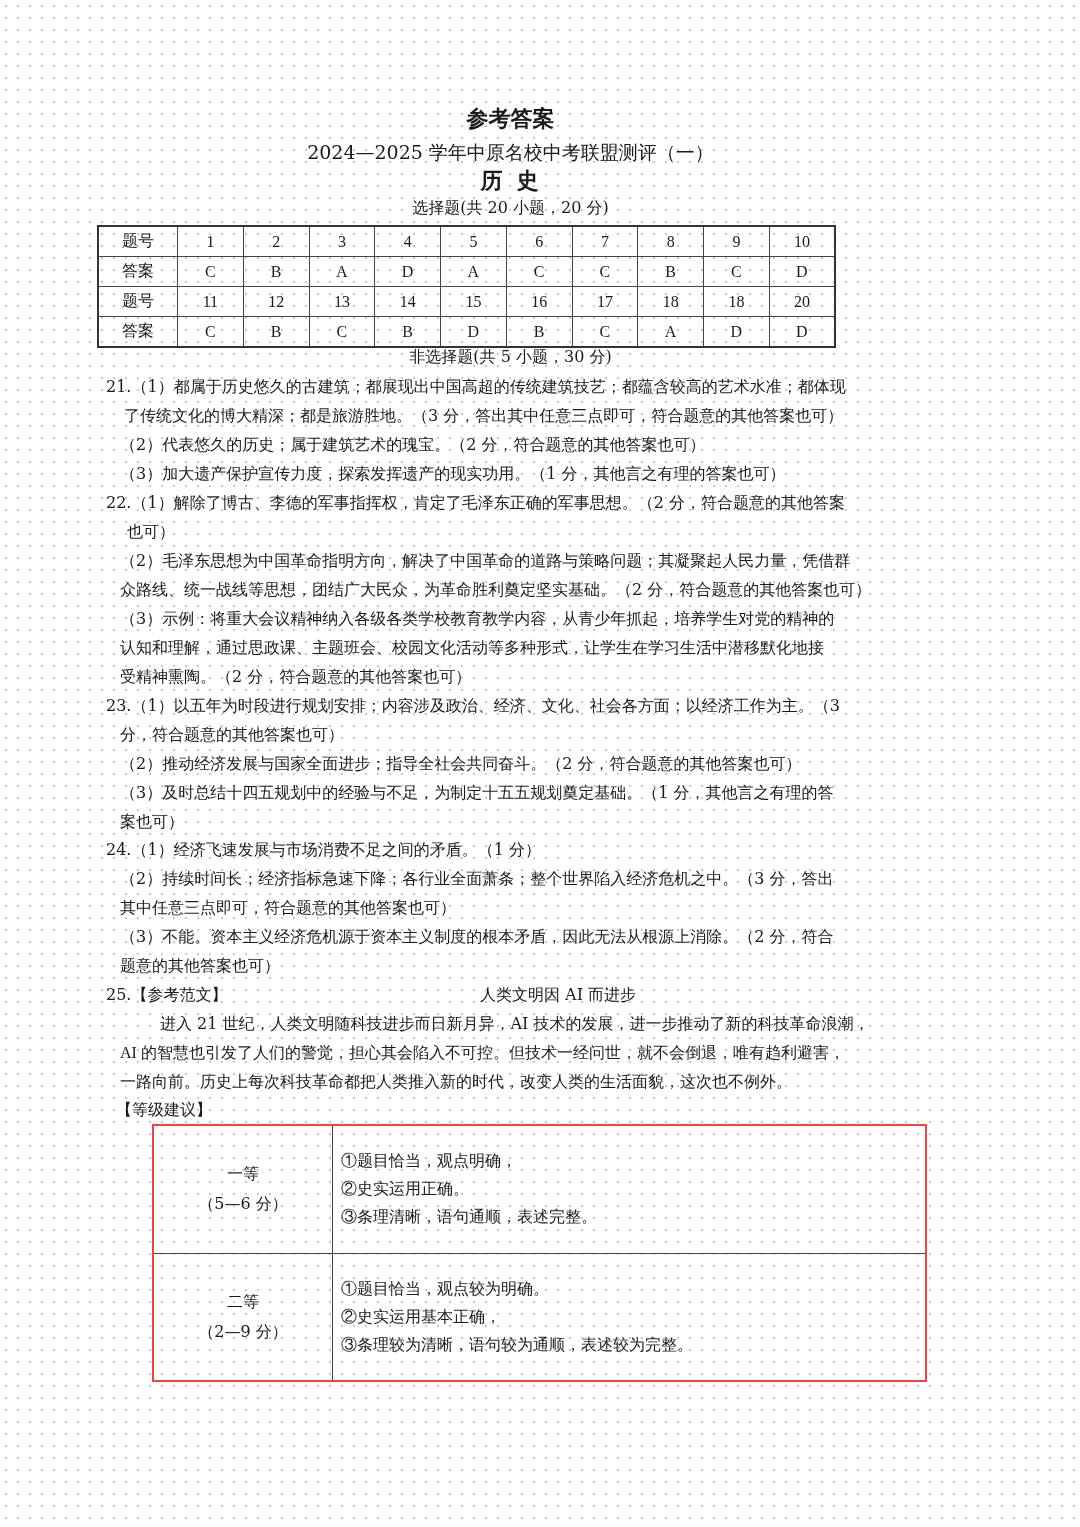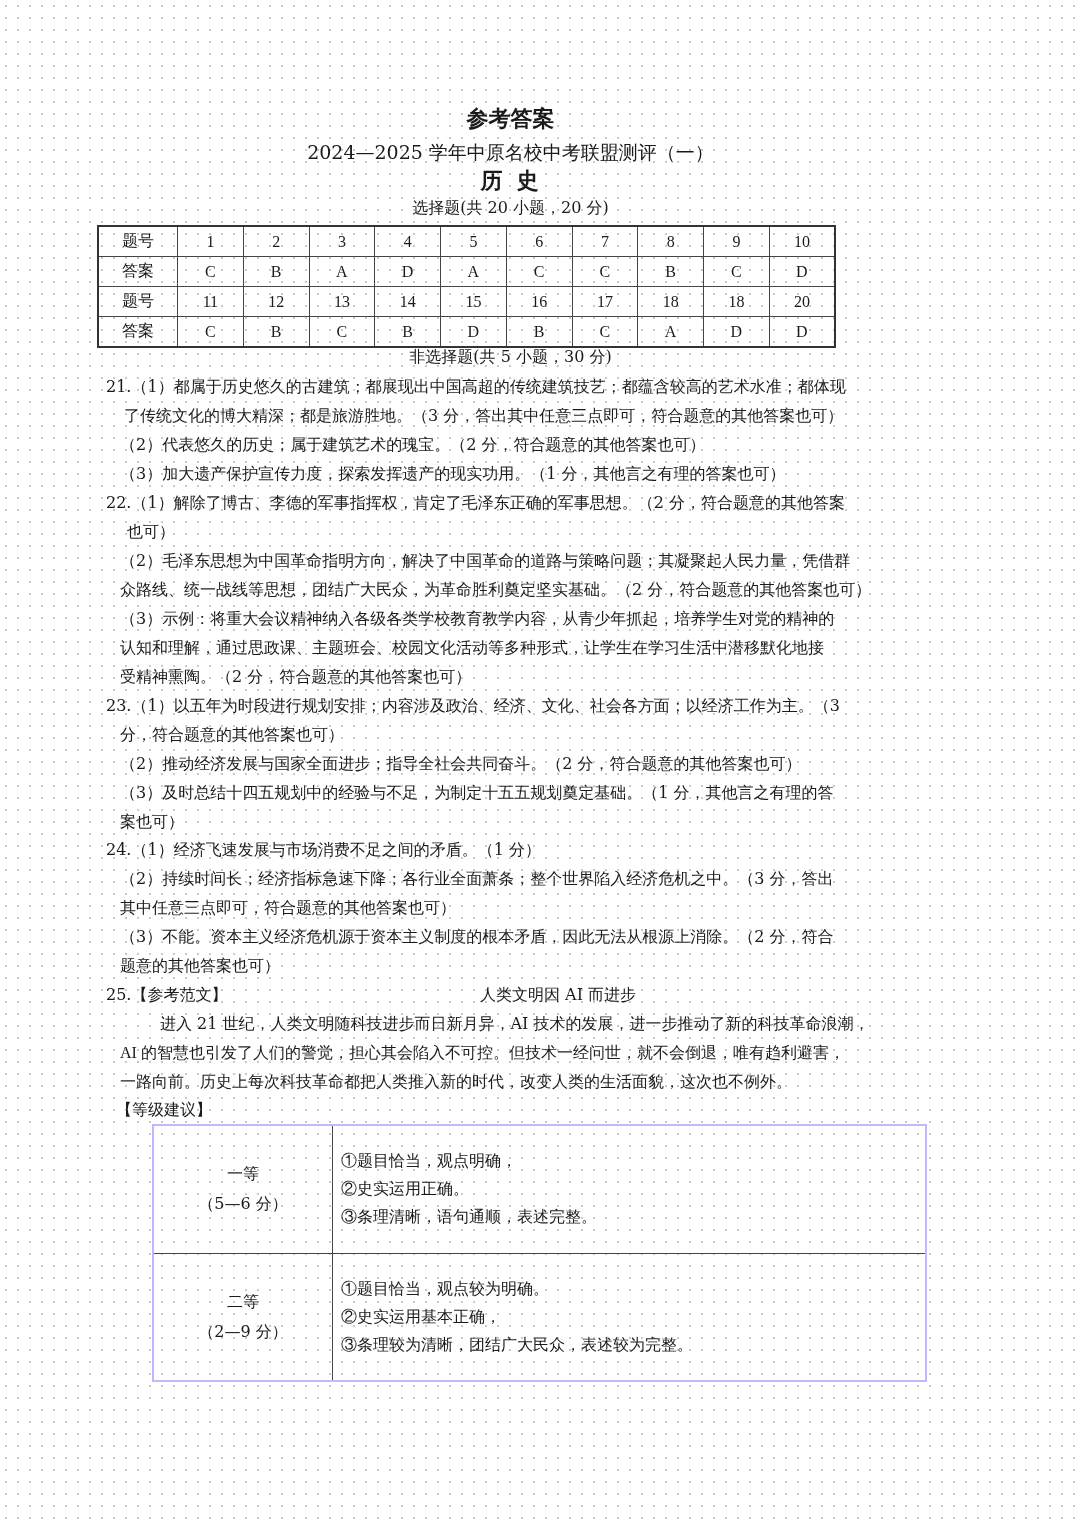--- a/index.html
+++ b/index.html
@@ -28,21 +28,21 @@
     border: 1.5px solid #444; text-align: center; font-size: 16px;
     padding: 0; height: 29px;
     font-family: "Liberation Serif", serif;
   }
   table.mc td.hd { font-family: "DejaVu Sans", sans-serif; font-size: 16px; width: 78px; }
   .line { position: absolute; white-space: nowrap; font-size: 16px; }
   .bold { font-weight: normal; }
 
   table.grade {
     position: absolute; left: 152px; top: 1124px; width: 775px; height: 258px;
-    border-collapse: collapse; table-layout: fixed; border: 2px solid #c4b5fd;
+    border-collapse: collapse; table-layout: fixed; border: 2px solid #ef4444;
   }
   table.grade td { border: 1.5px solid #444; font-size: 16px; vertical-align: middle; }
   table.grade td.lv { width: 176px; text-align: center; line-height: 30px; }
   table.grade td.cr { padding-left: 8px; line-height: 28px; }
 </style>
 </head>
 <body>
 
 <div class="abs title" id="t1">参考答案</div>
 <div class="abs title" id="t2">2024—2025 学年中原名校中考联盟测评（一）</div>
@@ -164,17 +164,17 @@
     </td>
   </tr>
   <tr>
     <td class="lv">
       <div>二等</div>
       <div>（2—9 分）</div>
     </td>
     <td class="cr">
       <div>①题目恰当，观点较为明确。</div>
       <div>②史实运用基本正确，</div>
-      <div>③条理较为清晰，团结广大民众，表述较为完整。</div>
+      <div>③条理较为清晰，语句较为通顺，表述较为完整。</div>
     </td>
   </tr>
 </tbody>
   </table>
 
 </body></html>

